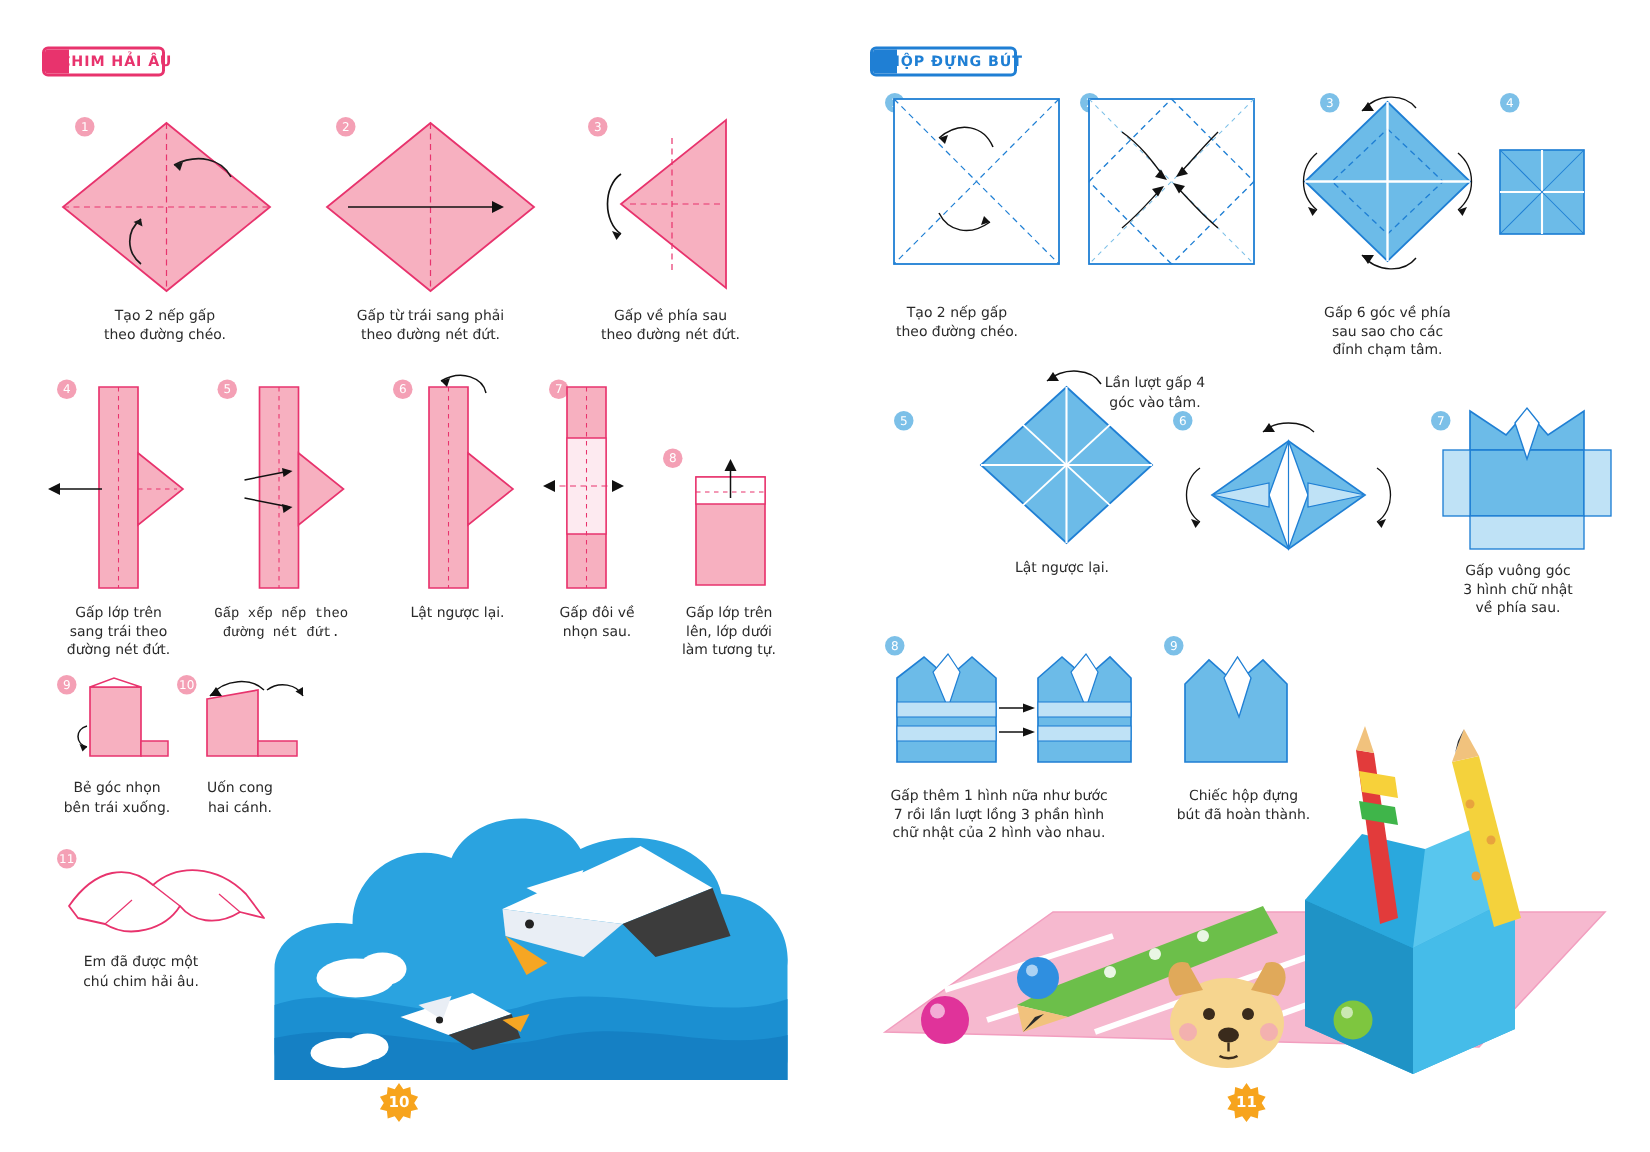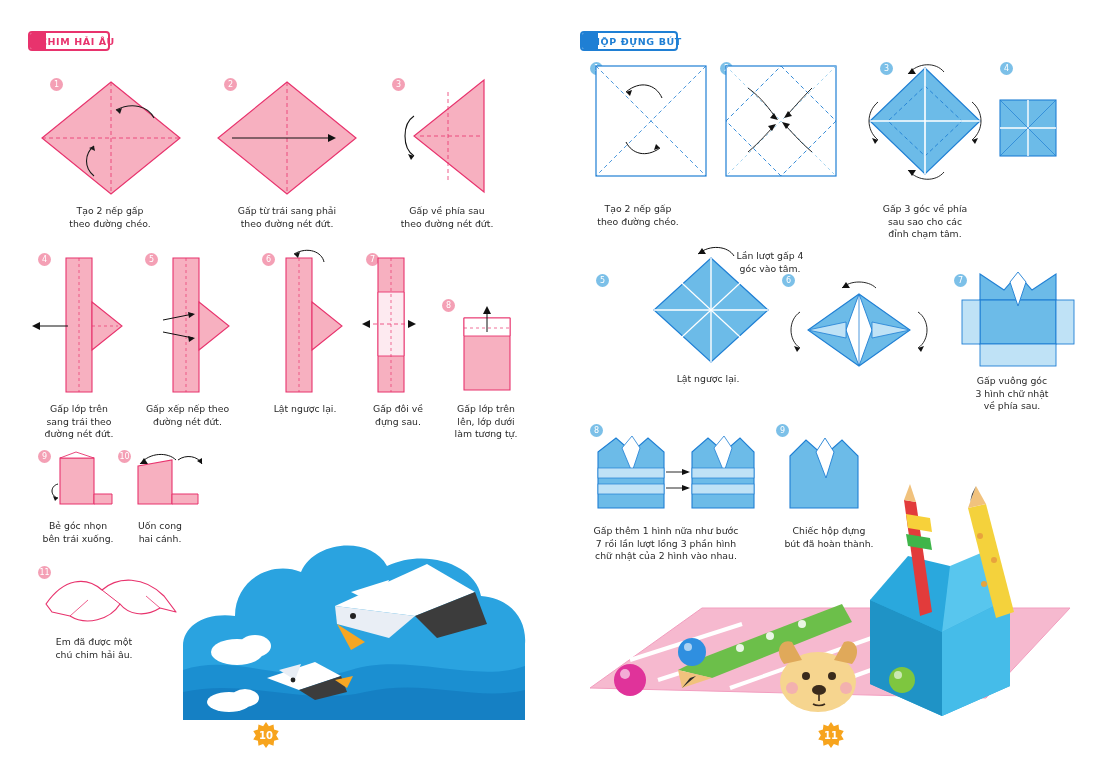--- a/index.html
+++ b/index.html
@@ -148,21 +148,21 @@
     <svg width="104" height="146" viewBox="0 0 104 146">
       <polygon points="40,6 66,6 66,140 40,140" fill="#f7b0c0" stroke="#e8336d" stroke-width="1.1"></polygon>
       <polygon points="66,50 96,74 66,98" fill="#f7b0c0" stroke="#e8336d" stroke-width="1.1"></polygon>
       <line x1="53" y1="6" x2="53" y2="140" stroke="#e8336d" stroke-width="0.7" stroke-dasharray="3,3"></line>
       <line x1="30" y1="68" x2="60" y2="62" stroke="#111" stroke-width="1"></line>
       <line x1="30" y1="80" x2="60" y2="86" stroke="#111" stroke-width="1"></line>
       <polygon points="62,62 55,60 56,66" fill="#111"></polygon>
       <polygon points="62,86 55,84 56,90" fill="#111"></polygon>
     </svg>
   </div>
-  <div class="cap" style="left:130px;top:403px;width:115px;white-space:pre-line;">Gấp xếp nếp theo
+  <div class="cap" style="left:130px;top:403px;width:115px;white-space:pre-line;font-family:Liberation Mono, monospace;">Gấp xếp nếp theo
 đường nét đứt.</div>
 
   <div class="stepnum pink" style="left:262px;top:253px;">6</div>
   <div class="fig" style="left:250px;top:252px;">
     <svg width="104" height="146" viewBox="0 0 104 146">
       <polygon points="36,6 62,6 62,140 36,140" fill="#f7b0c0" stroke="#e8336d" stroke-width="1.1"></polygon>
       <polygon points="62,50 92,74 62,98" fill="#f7b0c0" stroke="#e8336d" stroke-width="1.1"></polygon>
       <line x1="49" y1="6" x2="49" y2="140" stroke="#e8336d" stroke-width="0.7" stroke-dasharray="3,3"></line>
       <path d="M44,2 C58,-6 72,0 74,10" fill="none" stroke="#111" stroke-width="1"></path>
       <polygon points="44,2 50,0 48,6" fill="#111"></polygon>
@@ -175,21 +175,21 @@
     <svg width="80" height="146" viewBox="0 0 80 146">
       <polygon points="22,6 48,6 48,140 22,140" fill="#f7b0c0" stroke="#e8336d" stroke-width="1.1"></polygon>
       <polygon points="22,40 48,40 48,104 22,104" fill="#fdeaf0" stroke="#e8336d" stroke-width="0.9"></polygon>
       <line x1="35" y1="6" x2="35" y2="140" stroke="#e8336d" stroke-width="0.7" stroke-dasharray="3,3"></line>
       <line x1="10" y1="72" x2="56" y2="72" stroke="#e8336d" stroke-width="0.8" stroke-dasharray="4,3"></line>
       <polygon points="6,72 14,68 14,76" fill="#111"></polygon>
       <polygon points="60,72 52,68 52,76" fill="#111"></polygon>
     </svg>
   </div>
   <div class="cap" style="left:348px;top:403px;width:100px;white-space:pre-line;">Gấp đôi về
-đựng sau.</div>
+nhọn sau.</div>
 
   <div class="stepnum pink" style="left:442px;top:299px;">8</div>
   <div class="fig" style="left:448px;top:296px;">
     <svg width="80" height="100" viewBox="0 0 80 100">
       <polygon points="16,22 62,22 62,94 16,94" fill="#f7b0c0" stroke="#e8336d" stroke-width="1.1"></polygon>
       <polygon points="16,22 62,22 62,40 16,40" fill="#fff" stroke="#e8336d" stroke-width="0.9"></polygon>
       <line x1="16" y1="32" x2="62" y2="32" stroke="#e8336d" stroke-width="0.7" stroke-dasharray="3,3"></line>
       <line x1="39" y1="14" x2="39" y2="36" stroke="#111" stroke-width="1"></line>
       <polygon points="39,10 35,18 43,18" fill="#111"></polygon>
     </svg>
@@ -321,21 +321,21 @@
       <path d="M18,44 C6,54 6,72 18,82" fill="none" stroke="#111" stroke-width="0.9"></path>
       <polygon points="18,82 12,80 15,86" fill="#111"></polygon>
       <path d="M112,44 C124,54 124,72 112,82" fill="none" stroke="#111" stroke-width="0.9"></path>
       <polygon points="112,82 118,80 115,86" fill="#111"></polygon>
       <path d="M48,16 C58,4 76,4 84,14" fill="none" stroke="#111" stroke-width="0.9"></path>
       <polygon points="48,16 52,10 56,16" fill="#111"></polygon>
       <path d="M48,112 C58,124 76,124 84,114" fill="none" stroke="#111" stroke-width="0.9"></path>
       <polygon points="48,112 52,118 56,112" fill="#111"></polygon>
     </svg>
   </div>
-  <div class="cap" style="left:300px;top:203px;width:130px;white-space:pre-line;">Gấp 3 góc về phía
+  <div class="cap" style="left:300px;top:203px;width:130px;white-space:pre-line;">Gấp 6 góc về phía
 sau sao cho các
 đỉnh chạm tâm.</div>
 
   <div class="stepnum blue" style="left:440px;top:62px;">4</div>
   <div class="fig" style="left:428px;top:92px;">
     <svg width="80" height="76" viewBox="0 0 80 76">
       <rect x="12" y="8" width="56" height="56" fill="#6cbbe8" stroke="#1f7fd4" stroke-width="1.1"></rect>
       <line x1="40" y1="8" x2="40" y2="64" stroke="#ffffff" stroke-width="1.4"></line>
       <line x1="12" y1="36" x2="68" y2="36" stroke="#ffffff" stroke-width="1.4"></line>
       <line x1="12" y1="8" x2="40" y2="36" stroke="#1f7fd4" stroke-width="0.7"></line>

